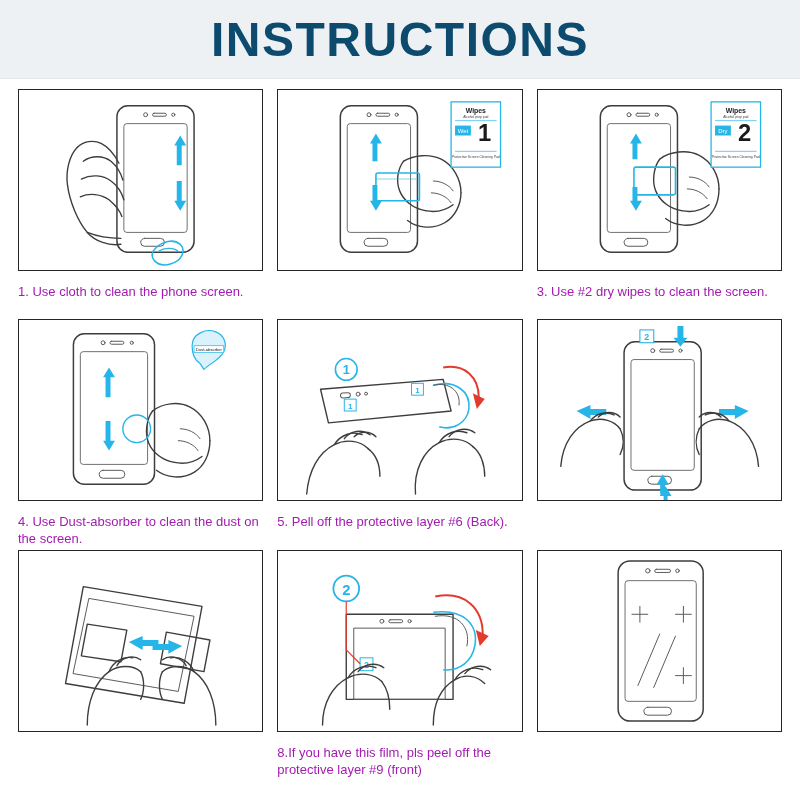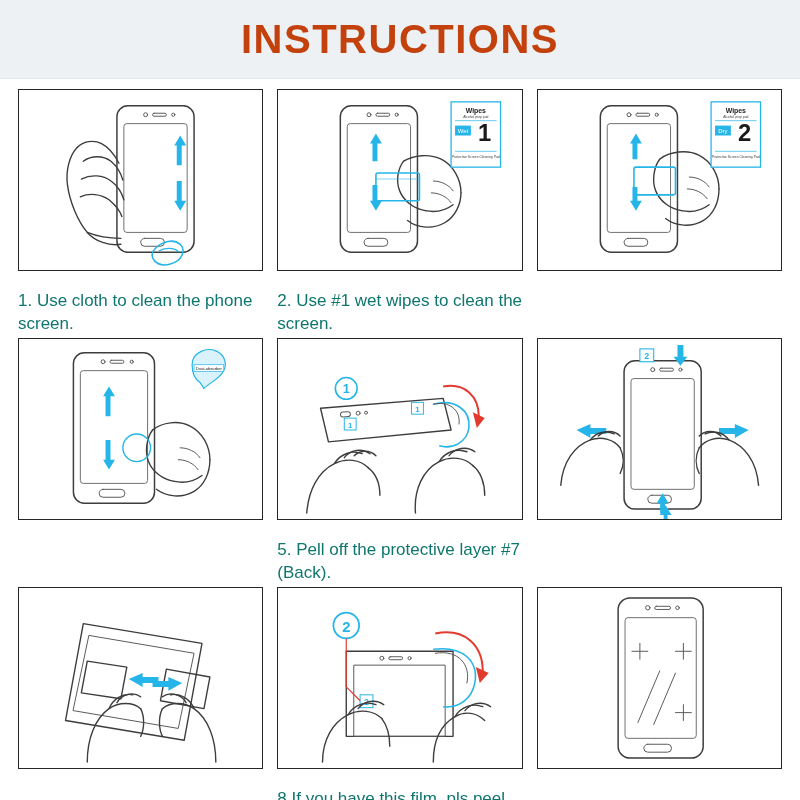--- a/index.html
+++ b/index.html
@@ -24,24 +24,24 @@
   
   .header {
     height: 78px;
     background: #eef1f3;
     display: flex;
     align-items: center;
     justify-content: center;
     border-bottom: 1px solid #e2e6e9;
   }
   .header-title {
-    font-size: 40px;
+    font-size: 48px;
     font-weight: bold;
     letter-spacing: 1.5px;
-    color: #c2410c;
+    color: #0c4a6e;
     font-family: "Liberation Sans", sans-serif;
   }
   
   .grid {
     padding: 10px 18px 8px 18px;
     display: grid;
     grid-template-columns: repeat(3, 1fr);
     grid-template-rows: repeat(3, 1fr);
     column-gap: 14px;
     row-gap: 2px;
@@ -55,24 +55,24 @@
   }
   .panel {
     border: 1px solid #262626;
     background: #ffffff;
     height: 182px;
     position: relative;
     overflow: hidden;
     box-sizing: border-box;
   }
   .caption {
-    margin-top: 19px;
-    font-size: 17px;
+    margin-top: 12px;
+    font-size: 13px;
     line-height: 1.35;
-    color: #0f766e;
+    color: #a21caf;
     font-family: "Liberation Sans", sans-serif;
   }
   
   svg { display: block; }
   .ln { fill: none; stroke: #3d3d3d; stroke-width: 1.4; stroke-linecap: round; stroke-linejoin: round; }
   .ln-thin { fill: none; stroke: #5a5a5a; stroke-width: 1; stroke-linecap: round; stroke-linejoin: round; }
   .phone-body { fill: #ffffff; stroke: #3d3d3d; stroke-width: 1.5; }
   .screen { fill: #ffffff; stroke: #6e6e6e; stroke-width: 1; }
   .cyanfill { fill: #25b5e8; }
   .cyanstroke { fill: none; stroke: #25b5e8; stroke-width: 1.6; }
@@ -156,21 +156,20 @@
             <text class="tinytext" x="193" y="28.5" text-anchor="middle">Alcohol prep pad</text>
             <line x1="172" y1="31" x2="214" y2="31" stroke="#25b5e8" stroke-width="0.7"></line>
             <rect x="172" y="36" width="16" height="10" fill="#25b5e8"></rect>
             <text x="180" y="43.5" text-anchor="middle" font-size="6" fill="#ffffff" font-family="Liberation Sans, sans-serif">Wet</text>
             <text class="numtext" x="202" y="52" text-anchor="middle" font-size="24">1</text>
             <line x1="172" y1="62" x2="214" y2="62" stroke="#25b5e8" stroke-width="0.7"></line>
             <text class="tinytext" x="193" y="69" text-anchor="middle">Protective Screen Cleaning Pad</text>
           </g>
         </svg>
       </div>
-      <div class="caption">2. Use #1 wet wipes to clean the screen.</div>
     </div>
 
     <div class="cell">
       <div class="panel">
         <svg width="100%" height="100%" viewBox="0 0 232 182" preserveAspectRatio="xMidYMid meet">
           <rect class="phone-body" x="56" y="16" width="78" height="148" rx="11"></rect>
           <rect class="screen" x="63" y="34" width="64" height="110" rx="3"></rect>
           <circle class="ln-thin" cx="85" cy="25" r="2"></circle>
           <rect class="ln-thin" x="92" y="23.5" width="14" height="3" rx="1.5"></rect>
           <circle class="ln-thin" cx="113" cy="25" r="1.6"></circle>
@@ -193,20 +192,21 @@
             <text class="tinytext" x="193" y="28.5" text-anchor="middle">Alcohol prep pad</text>
             <line x1="172" y1="31" x2="214" y2="31" stroke="#25b5e8" stroke-width="0.7"></line>
             <rect x="172" y="36" width="16" height="10" fill="#25b5e8"></rect>
             <text x="180" y="43.5" text-anchor="middle" font-size="6" fill="#ffffff" font-family="Liberation Sans, sans-serif">Dry</text>
             <text class="numtext" x="202" y="52" text-anchor="middle" font-size="24">2</text>
             <line x1="172" y1="62" x2="214" y2="62" stroke="#25b5e8" stroke-width="0.7"></line>
             <text class="tinytext" x="193" y="69" text-anchor="middle">Protective Screen Cleaning Pad</text>
           </g>
         </svg>
       </div>
+      <div class="caption">3. Use #2 dry wipes to clean the screen.</div>
     </div>
 
     <div class="cell">
       <div class="panel">
         <svg width="100%" height="100%" viewBox="0 0 232 182" preserveAspectRatio="xMidYMid meet">
           <rect class="phone-body" x="48" y="14" width="82" height="152" rx="11"></rect>
           <rect class="screen" x="55" y="32" width="68" height="114" rx="3"></rect>
           <circle class="ln-thin" cx="78" cy="23" r="2"></circle>
           <rect class="ln-thin" x="85" y="21.5" width="14" height="3" rx="1.5"></rect>
           <circle class="ln-thin" cx="107" cy="23" r="1.6"></circle>
@@ -226,20 +226,21 @@
             <rect x="170" y="26" width="30" height="7" fill="#ffffff" stroke="#25b5e8" stroke-width="0.7"></rect>
             <text x="185" y="31.5" text-anchor="middle" font-size="4.2" fill="#1a1a1a" font-family="Liberation Sans, sans-serif">Dust-absorber</text>
           </g>
 
           <g class="cyanfill">
             <path d="M78 58 L84 48 L90 58 L85.5 58 L85.5 78 L80.5 78 L80.5 58 Z"></path>
             <path d="M78 122 L84 132 L90 122 L85.5 122 L85.5 102 L80.5 102 L80.5 122 Z"></path>
           </g>
         </svg>
       </div>
+      <div class="caption">4. Use Dust-absorber to clean the dust on the screen.</div>
     </div>
 
     <div class="cell">
       <div class="panel">
         <svg width="100%" height="100%" viewBox="0 0 232 182" preserveAspectRatio="xMidYMid meet">
 
           <path class="ln" d="M36 70 L160 60 L168 92 L44 104 Z" fill="#ffffff"></path>
           <rect class="ln-thin" x="56" y="74" width="10" height="5" rx="2.5" transform="rotate(-4 56 74)"></rect>
           <circle class="ln-thin" cx="74" cy="75" r="2"></circle>
           <circle class="ln-thin" cx="82" cy="74.5" r="1.5"></circle>
@@ -262,21 +263,21 @@
           <path class="ln" d="M50 126 C56 116 68 112 78 116"></path>
           <path class="ln" d="M60 120 C66 112 78 110 86 116"></path>
           <path class="ln" d="M70 118 C76 112 86 112 92 118"></path>
           <path class="ln" d="M84 130 C92 136 96 146 96 158"></path>
           <path class="ln" d="M132 176 C130 152 140 132 156 124 C168 118 182 120 190 128"></path>
           <path class="ln" d="M156 124 C162 114 174 110 184 114"></path>
           <path class="ln" d="M166 118 C172 110 184 108 192 114"></path>
           <path class="ln" d="M190 128 C198 134 202 146 202 158"></path>
         </svg>
       </div>
-      <div class="caption">5. Pell off the protective layer #7 (Back).</div>
+      <div class="caption">5. Pell off the protective layer #6 (Back).</div>
     </div>
 
     <div class="cell">
       <div class="panel">
         <svg width="100%" height="100%" viewBox="0 0 232 182" preserveAspectRatio="xMidYMid meet">
 
           <rect class="phone-body" x="80" y="22" width="78" height="150" rx="11"></rect>
           <rect class="screen" x="87" y="40" width="64" height="112" rx="3"></rect>
           <circle class="ln-thin" cx="109" cy="31" r="2"></circle>
           <rect class="ln-thin" x="116" y="29.5" width="14" height="3" rx="1.5"></rect>

